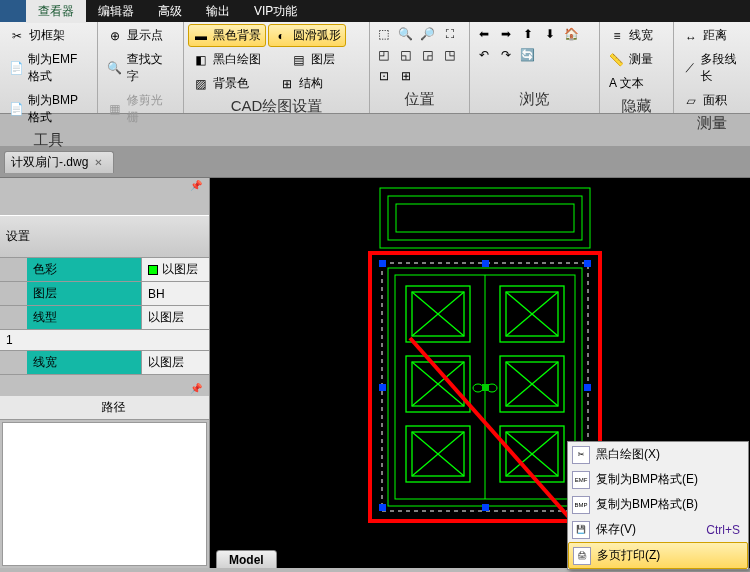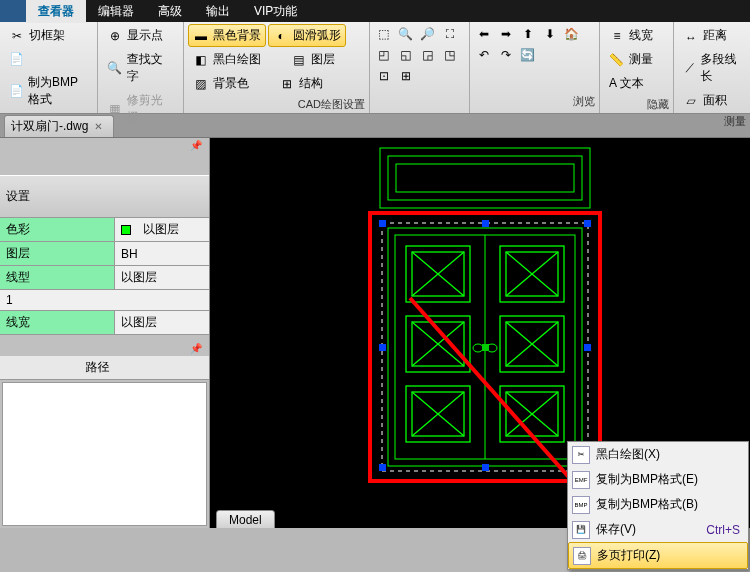--- a/index.html
+++ b/index.html
@@ -1,50 +1,50 @@
 <!DOCTYPE html>
 <html><head>
 <meta charset="utf-8">
 <style>
   *{margin:0;padding:0;box-sizing:border-box;font-family:"Microsoft YaHei",Arial,sans-serif;font-size:12px;}
   body{width:750px;height:572px;background:#b8b8b8;overflow:hidden;position:relative;}
   .menubar{background:#1a1a1a;color:#fff;display:flex;height:22px;align-items:center;}
   .menubar .logo{width:26px;height:22px;background:#2a5a8a;}
   .menubar .tab{padding:3px 12px;cursor:pointer;}
-  .menubar .tab.active{background:#e8e8e8;color:#0369a1;font-weight:bold;}
+  .menubar .tab.active{background:#e8e8e8;color:#14532d;}
   .ribbon{background:linear-gradient(#f0f0f0,#d8d8d8);display:flex;border-bottom:1px solid #888;height:92px;}
   .group{border-right:1px solid #aaa;padding:2px 4px;display:flex;flex-direction:column;}
   .group-items{display:flex;flex-direction:column;gap:1px;flex:1;}
-  .group-label{text-align:right;font-size:11px;color:#333;padding:2px 0;}
+  .group-label{text-align:center;font-size:15px;color:#333;padding:2px 0;}
   .btn{display:flex;align-items:center;gap:4px;padding:2px 4px;border:1px solid transparent;border-radius:3px;}
   .btn.hl{background:linear-gradient(#fff0b0,#ffd860);border:1px solid #d0a000;}
   .btn .ico{width:16px;height:16px;display:inline-flex;align-items:center;justify-content:center;}
   .btn.disabled{color:#999;}
   .row2{display:flex;gap:2px;}
   .smallico{width:20px;height:20px;display:inline-flex;align-items:center;justify-content:center;}
   
-  .tabbar{background:#9a9a9a;height:24px;display:flex;align-items:center;padding-left:4px;border-bottom:1px solid #777;}
+  .tabbar{background:#9a9a9a;height:32px;display:flex;align-items:center;padding-left:4px;border-bottom:1px solid #777;margin-top:32px;}
   .filetab{background:linear-gradient(#e0e0e0,#c8c8c8);border:1px solid #888;border-bottom:none;padding:2px 10px 2px 6px;border-radius:3px 3px 0 0;display:flex;align-items:center;gap:6px;}
   .closex{font-size:10px;color:#666;}
   
   .workarea{display:flex;height:390px;}
   .leftpanel{width:210px;background:#c0c0c0;display:flex;flex-direction:column;border-right:1px solid #888;}
   .pin{text-align:right;padding:2px 6px;background:#c0c0c0;font-size:10px;}
   .section{background:linear-gradient(#e0e0e0,#c8c8c8);padding:12px 6px;border-top:1px solid #fff;border-bottom:1px solid #999;}
   .proprow{display:flex;border-bottom:1px solid #999;}
-  .propkey{width:55%;padding:3px 6px;background:#86efac;border-right:1px solid #999;}
-  .propval{flex:1;padding:3px 6px;background:#f0f0f0;display:flex;align-items:center;gap:12px;}
+  .propkey{width:55%;padding:3px 6px;background:#14b8a6;border-right:1px solid #999;margin-left:27px;}
+  .propval{flex:1;padding:3px 6px;background:#f0f0f0;display:flex;align-items:center;gap:4px;}
   .swatch{width:10px;height:10px;background:#00ff00;border:1px solid #000;}
   .pathrow{display:flex;padding:3px 0;border-bottom:1px solid #999;background:#e8e8e8;}
   .pathkey{width:38%;}
-  .pathval{padding:0 6px;}
+  .pathval{padding:0 6px;margin-left:16px;}
   
   .canvas-wrap{flex:1;background:#000;position:relative;overflow:hidden;}
   .draw{position:absolute;inset:0;}
-  .model-tab{position:absolute;left:6px;bottom:-2px;background:linear-gradient(#f0f0f0,#d0d0d0);border:1px solid #888;padding:2px 12px;border-radius:3px 3px 0 0;}
+  .model-tab{position:absolute;left:6px;bottom:-2px;background:linear-gradient(#f0f0f0,#d0d0d0);border:1px solid #888;padding:2px 12px;border-radius:3px 3px 0 0;font-weight:bold;}
   
   .coord{position:absolute;right:1px;top:376px;background:#2a2a2a;border:1px solid #555;color:#ccc;padding:2px;}
   .coord .cr{display:flex;align-items:center;gap:6px;padding:1px 2px;}
   .coord .cl{width:14px;text-align:center;}
   .coord .cv{background:#1a1a4a;border:1px solid #446;padding:1px 6px;min-width:78px;display:inline-block;}
   .coord .cv.sel{background:#2040a0;color:#fff;}
   
   .ctxmenu{position:absolute;right:1px;bottom:2px;background:#f0f0f0;border:1px solid #888;box-shadow:2px 2px 4px rgba(0,0,0,0.4);}
   .ctxmenu .mi{display:flex;align-items:center;padding:4px 28px 4px 28px;position:relative;min-width:180px;}
   .ctxmenu .mi .mico{position:absolute;left:4px;width:18px;height:18px;border:1px solid #99b;background:#fff;display:flex;align-items:center;justify-content:center;font-size:8px;}
@@ -65,20 +65,21 @@
 
 <div class="ribbon">
   <div class="group" style="width:98px">
     <div class="group-items">
       <div class="btn">
           <span class="ico">✂</span>
           <span>切框架</span>
         </div>
       <div class="btn">
           <span class="ico">📄</span>
+          <span>制为EMF格式</span>
         </div>
       <div class="btn">
           <span class="ico">📄</span>
           <span>制为BMP格式</span>
         </div>
     </div>
     <div class="group-label">工具</div>
   </div>
   <div class="group" style="width:86px">
     <div class="group-items">
@@ -144,20 +145,21 @@
         <span class="smallico">◰</span>
         <span class="smallico">◱</span>
         <span class="smallico">◲</span>
         <span class="smallico">◳</span>
       </div>
       <div class="row2">
         <span class="smallico">⊡</span>
         <span class="smallico">⊞</span>
       </div>
     </div>
+    <div class="group-label">位置</div>
   </div>
   <div class="group" style="width:130px">
     <div class="group-items">
       <div class="row2">
         <span class="smallico">⬅</span>
         <span class="smallico">➡</span>
         <span class="smallico">⬆</span>
         <span class="smallico">⬇</span>
         <span class="smallico">🏠</span>
       </div>

